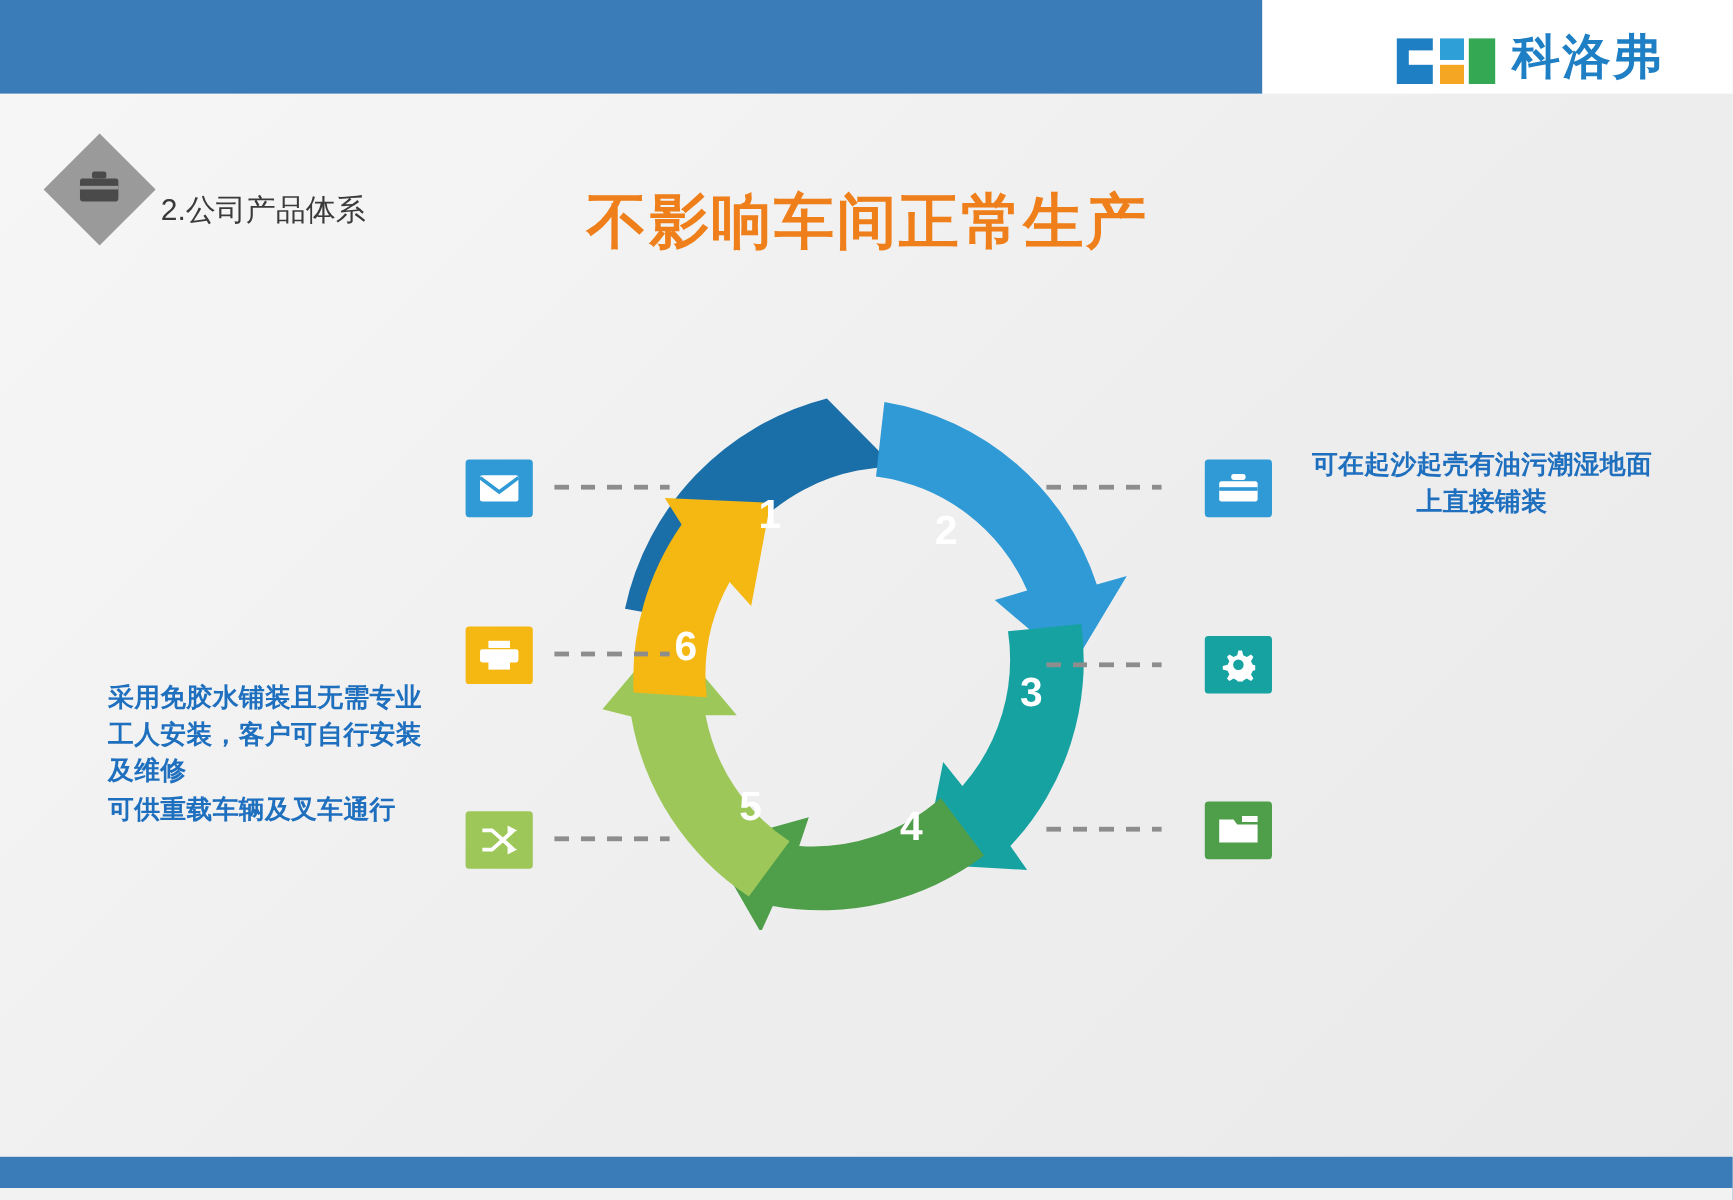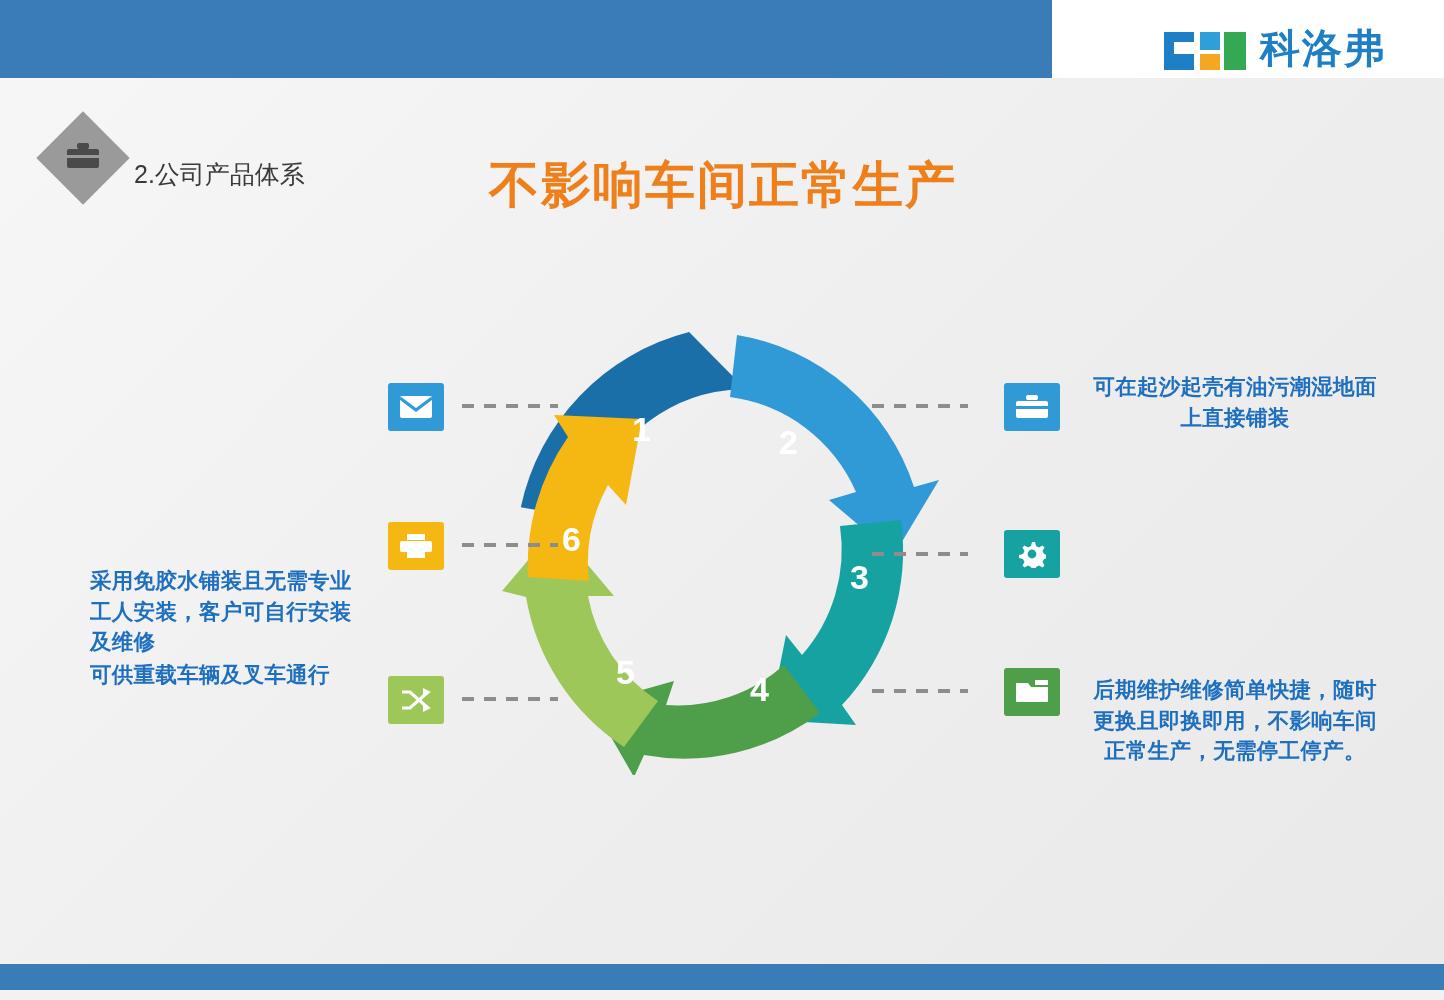--- a/index.html
+++ b/index.html
@@ -219,23 +219,20 @@
   <div class="dots" id="dot-r1"></div>
 
   <div class="icon-box" id="ico-r2" style="background:#17a2a2">
     <svg width="28" height="28" viewBox="0 0 28 28">
         <path d="M14,2 l3,0 1,4 3,1.5 3.5-2 2,2 -2,3.5 1.5,3 4,1 0,3 -4,1 -1.5,3 2,3.5 -2,2 -3.5-2 -3,1.5 -1,4 -3,0 -1-4 -3-1.5 -3.5,2 -2-2 2-3.5 -1.5-3 -4-1 0-3 4-1 1.5-3 -2-3.5 2-2 3.5,2 3-1.5 Z" fill="#fff"></path>
         <circle cx="14" cy="14" r="4.4" fill="#17a2a2"></circle>
       </svg>
   </div>
   <div class="dots" id="dot-r2"></div>
 
-  <div class="blk right" id="blk-r3">
-    <div class="blk-text">后期维护维修简单快捷，随时更换且即换即用，不影响车间正常生产，无需停工停产。</div>
-  </div>
   <div class="icon-box" id="ico-r3" style="background:#4f9e49">
     <svg width="34" height="25" viewBox="0 0 34 25">
         <path d="M1,3 h12 l3,4 h17 v15 h-32 Z" fill="#fff"></path>
         <rect x="20" y="0" width="13" height="5" fill="#fff"></rect>
       </svg>
   </div>
   <div class="dots" id="dot-r3"></div>
 
   <div class="bottombar"></div>
   <div class="bottombar-inner"></div>

